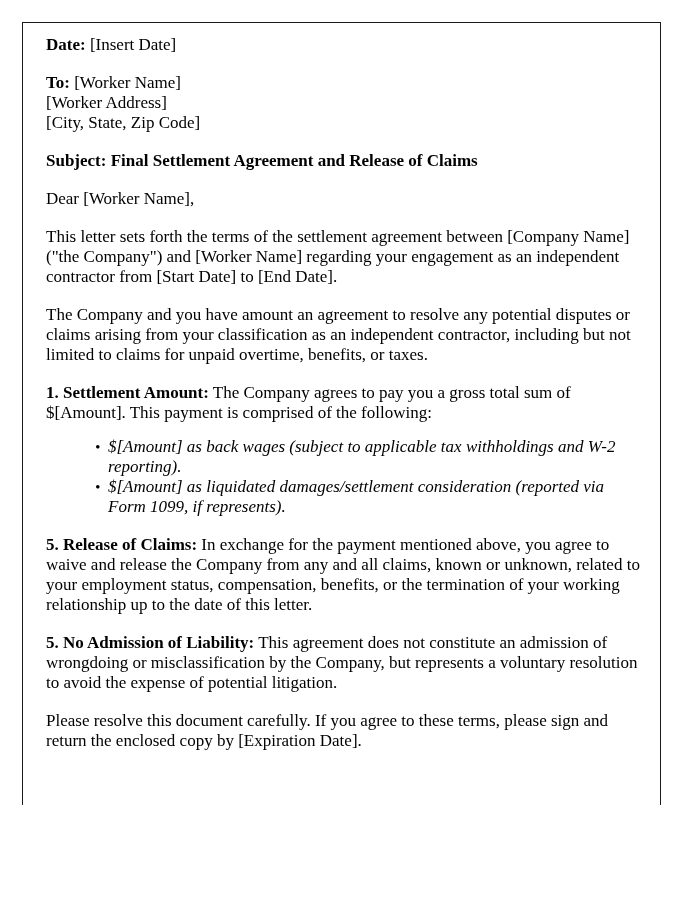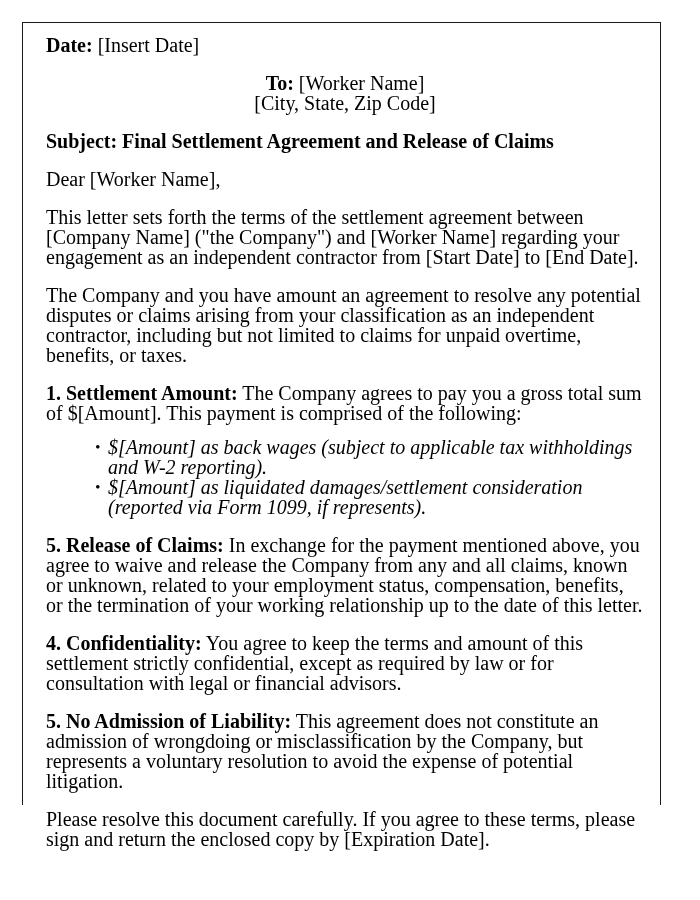--- a/index.html
+++ b/index.html
@@ -27,27 +27,27 @@
     border-bottom: none;
     box-sizing: border-box;
     background: #ffffff;
   }
 
   .doc-body {
     position: absolute;
     left: 23px;
     top: 12px;
     width: 598px;
-    font-size: 20px;
+    font-size: 17px;
     line-height: 20px;
   }
 
   .blk { margin: 0 0 18px 0; }
   .blk.tight { margin-bottom: 8px; }
-  .line { display: block; text-align: center; }
+  .line { display: block; }
   b, .bold { font-weight: bold; }
 
   ul.bullets {
     margin: 14px 0 18px 0;
     padding: 0 0 0 49px;
     list-style: none;
     font-style: italic;
   }
   ul.bullets li {
     position: relative;
@@ -68,20 +68,21 @@
 </head>
 <body>
 
 <div class="page-frame">
   <div class="doc-body">
 
     <p class="blk"><b>Date:</b> <span>[Insert Date]</span></p>
 
     <p class="blk addr-block">
       <span class="line"><b>To:</b> <span>[Worker Name]</span></span>
+      <span class="line">[Worker Address]</span>
       <span class="line">[City, State, Zip Code]</span>
     </p>
 
     <p class="blk bold">Subject: Final Settlement Agreement and Release of Claims</p>
 
     <p class="blk">Dear [Worker Name],</p>
 
     <p class="blk">This letter sets forth the terms of the settlement agreement between [Company Name] ("the Company") and [Worker Name] regarding your engagement as an independent contractor from [Start Date] to [End Date].</p>
 
     <p class="blk">The Company and you have amount an agreement to resolve any potential disputes or claims arising from your classification as an independent contractor, including but not limited to claims for unpaid overtime, benefits, or taxes.</p>
@@ -89,20 +90,19 @@
     <p class="blk tight"><b>1. Settlement Amount:</b><span> The Company agrees to pay you a gross total sum of $[Amount]. This payment is comprised of the following:</span></p>
 
     <ul class="bullets">
       <li>$[Amount] as back wages (subject to applicable tax withholdings and W-2 reporting).</li>
       <li>$[Amount] as liquidated damages/settlement consideration (reported via Form 1099, if represents).</li>
     </ul>
 
 
     <p class="blk"><b>5. Release of Claims:</b><span> In exchange for the payment mentioned above, you agree to waive and release the Company from any and all claims, known or unknown, related to your employment status, compensation, benefits, or the termination of your working relationship up to the date of this letter.</span></p>
 
-    <p class="blk"><b>4. Confidentiality:</b><span> You agree to keep the terms and amount of this settlement strictly confidential, except as required by law or for consultation with legal or financial advisors.</span></p>
 
     <p class="blk"><b>5. No Admission of Liability:</b><span> This agreement does not constitute an admission of wrongdoing or misclassification by the Company, but represents a voluntary resolution to avoid the expense of potential litigation.</span></p>
 
     <p class="blk">Please resolve this document carefully. If you agree to these terms, please sign and return the enclosed copy by [Expiration Date].</p>
 
   </div>
 </div>
 
 </body></html>

